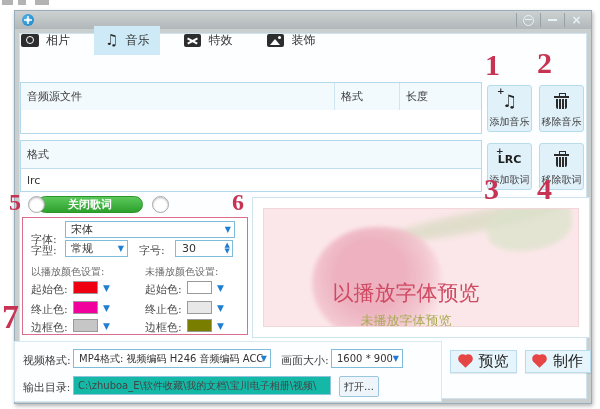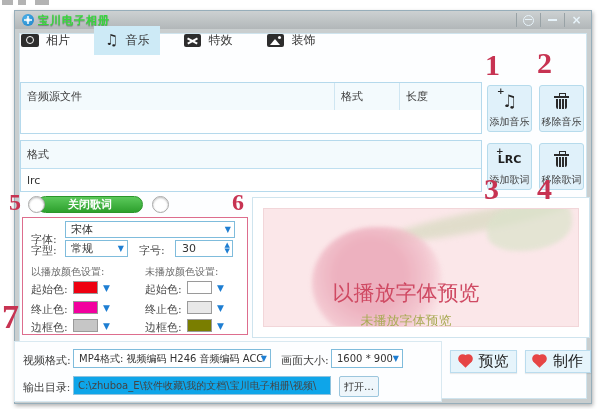--- a/index.html
+++ b/index.html
@@ -99,21 +99,21 @@
   .rose-leaf{position:absolute;right:6px;top:-6px;width:85px;height:48px;background:#dbe3cb;border-radius:55% 25% 60% 35%;opacity:.7;filter:blur(2px);}
   .pv-played{position:absolute;left:0;right:30px;top:70px;text-align:center;font-size:21px;color:#cf4a63;
              font-family:"DejaVu Serif","Liberation Serif",serif;}
   .pv-unplayed{position:absolute;left:0;right:30px;top:103px;text-align:center;font-size:13px;color:#a9ab55;
              font-family:"DejaVu Serif","Liberation Serif",serif;}
 
   
   .out-box{position:absolute;left:14px;top:341px;width:428px;height:61px;border:1px solid #d9e9f1;background:#fdfeff;box-sizing:border-box;}
   .ob-label{position:absolute;font-size:11px;color:#3c3c3c;white-space:nowrap;}
   .ob-sel{font-size:10px;}
-  .dir-input{position:absolute;background:#0ea5e9;border:1px solid #8fc3de;box-sizing:border-box;display:flex;align-items:center;
+  .dir-input{position:absolute;background:#14b8a6;border:1px solid #8fc3de;box-sizing:border-box;display:flex;align-items:center;
              padding:0 4px;font-size:10px;color:#444;overflow:hidden;white-space:nowrap;}
   .open-btn{position:absolute;background:#eef6fb;border:1px solid #9cc6dd;border-radius:2px;font-size:10px;color:#333;
             display:flex;align-items:center;justify-content:center;cursor:pointer;}
 
   
   .act-btn{position:absolute;width:67px;height:23px;background:#e6f4fb;border:1px solid #badcee;border-radius:0;
            display:flex;align-items:center;justify-content:center;gap:9px;cursor:pointer;box-shadow:0 1px 1px rgba(0,0,0,.08);box-sizing:border-box;}
   .act-btn .alabel{font-size:15px;color:#1c1c1c;}
   .heart{position:relative;width:9px;height:9px;background:#e64545;transform:rotate(45deg);margin-left:2px;}
   .heart::before{content:"";position:absolute;width:9px;height:9px;border-radius:50%;background:#e64545;left:-4.5px;top:0;}
@@ -125,21 +125,20 @@
 </head>
 <body>
 
 <div class="stage">
 
   <div class="frag"></div>
 
   <div class="window">
     <div class="titlebar">
       <span class="app-icon"></span>
-      <span class="title-text">宝川电子相册</span>
       <div class="controls">
         <span class="ctrl">
             <span class="skin-glyph"></span>
           </span>
         <span class="ctrl">
             <span class="min-glyph"></span>
           </span>
         <span class="ctrl">
             <span class="close-glyph">×</span>
           </span>

